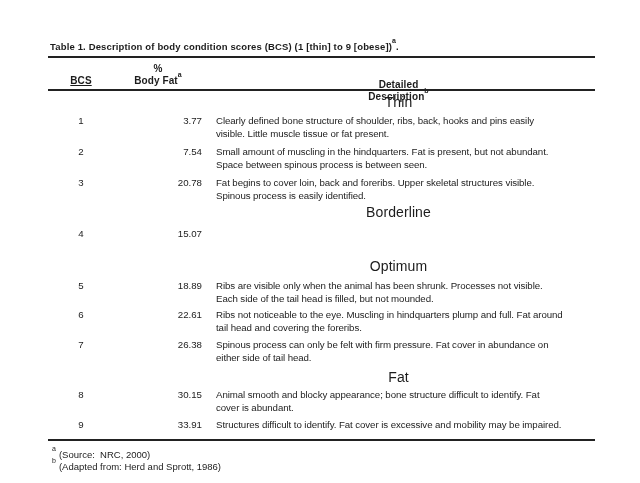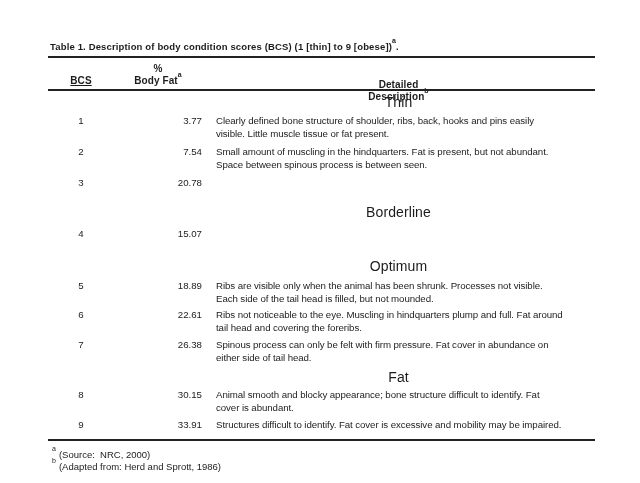--- a/index.html
+++ b/index.html
@@ -77,20 +77,22 @@
   </div>
   <div class="row t-r2">
     <div class="bcs">2</div>
     <div class="fat">7.54</div>
     <div class="desc">Small amount of muscling in the hindquarters. Fat is present, but not abundant.
 Space between spinous process is between seen.</div>
   </div>
   <div class="row t-r3">
     <div class="bcs">3</div>
     <div class="fat">20.78</div>
+    <div class="desc">Fat begins to cover loin, back and foreribs. Upper skeletal structures visible.
+Spinous process is easily identified.</div>
   </div>
 
   <div class="sec t-bord">Borderline</div>
 
   <div class="row t-r4">
     <div class="bcs">4</div>
     <div class="fat">15.07</div>
   </div>
 
   <div class="sec t-opt">Optimum</div>

